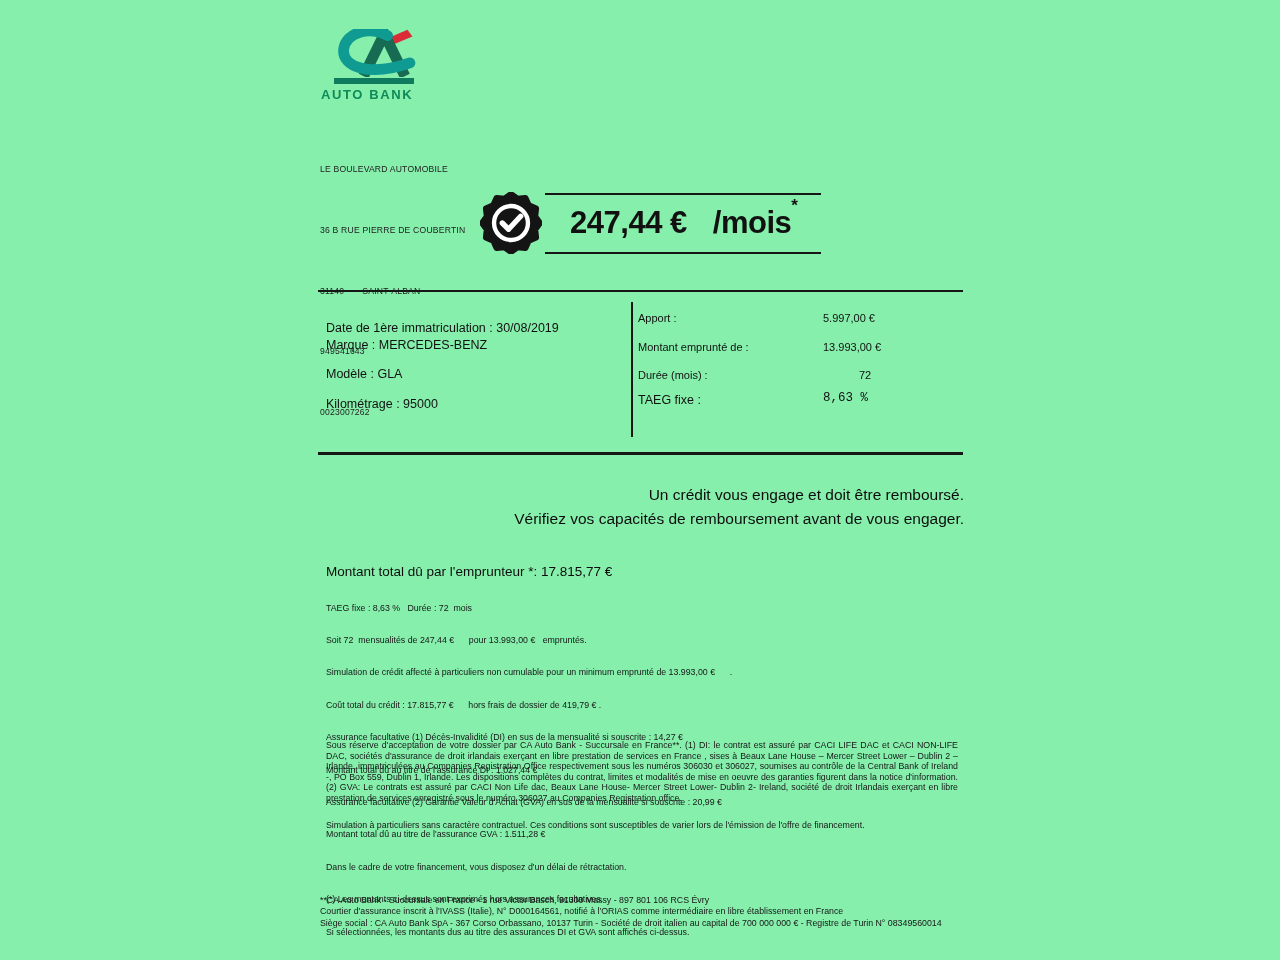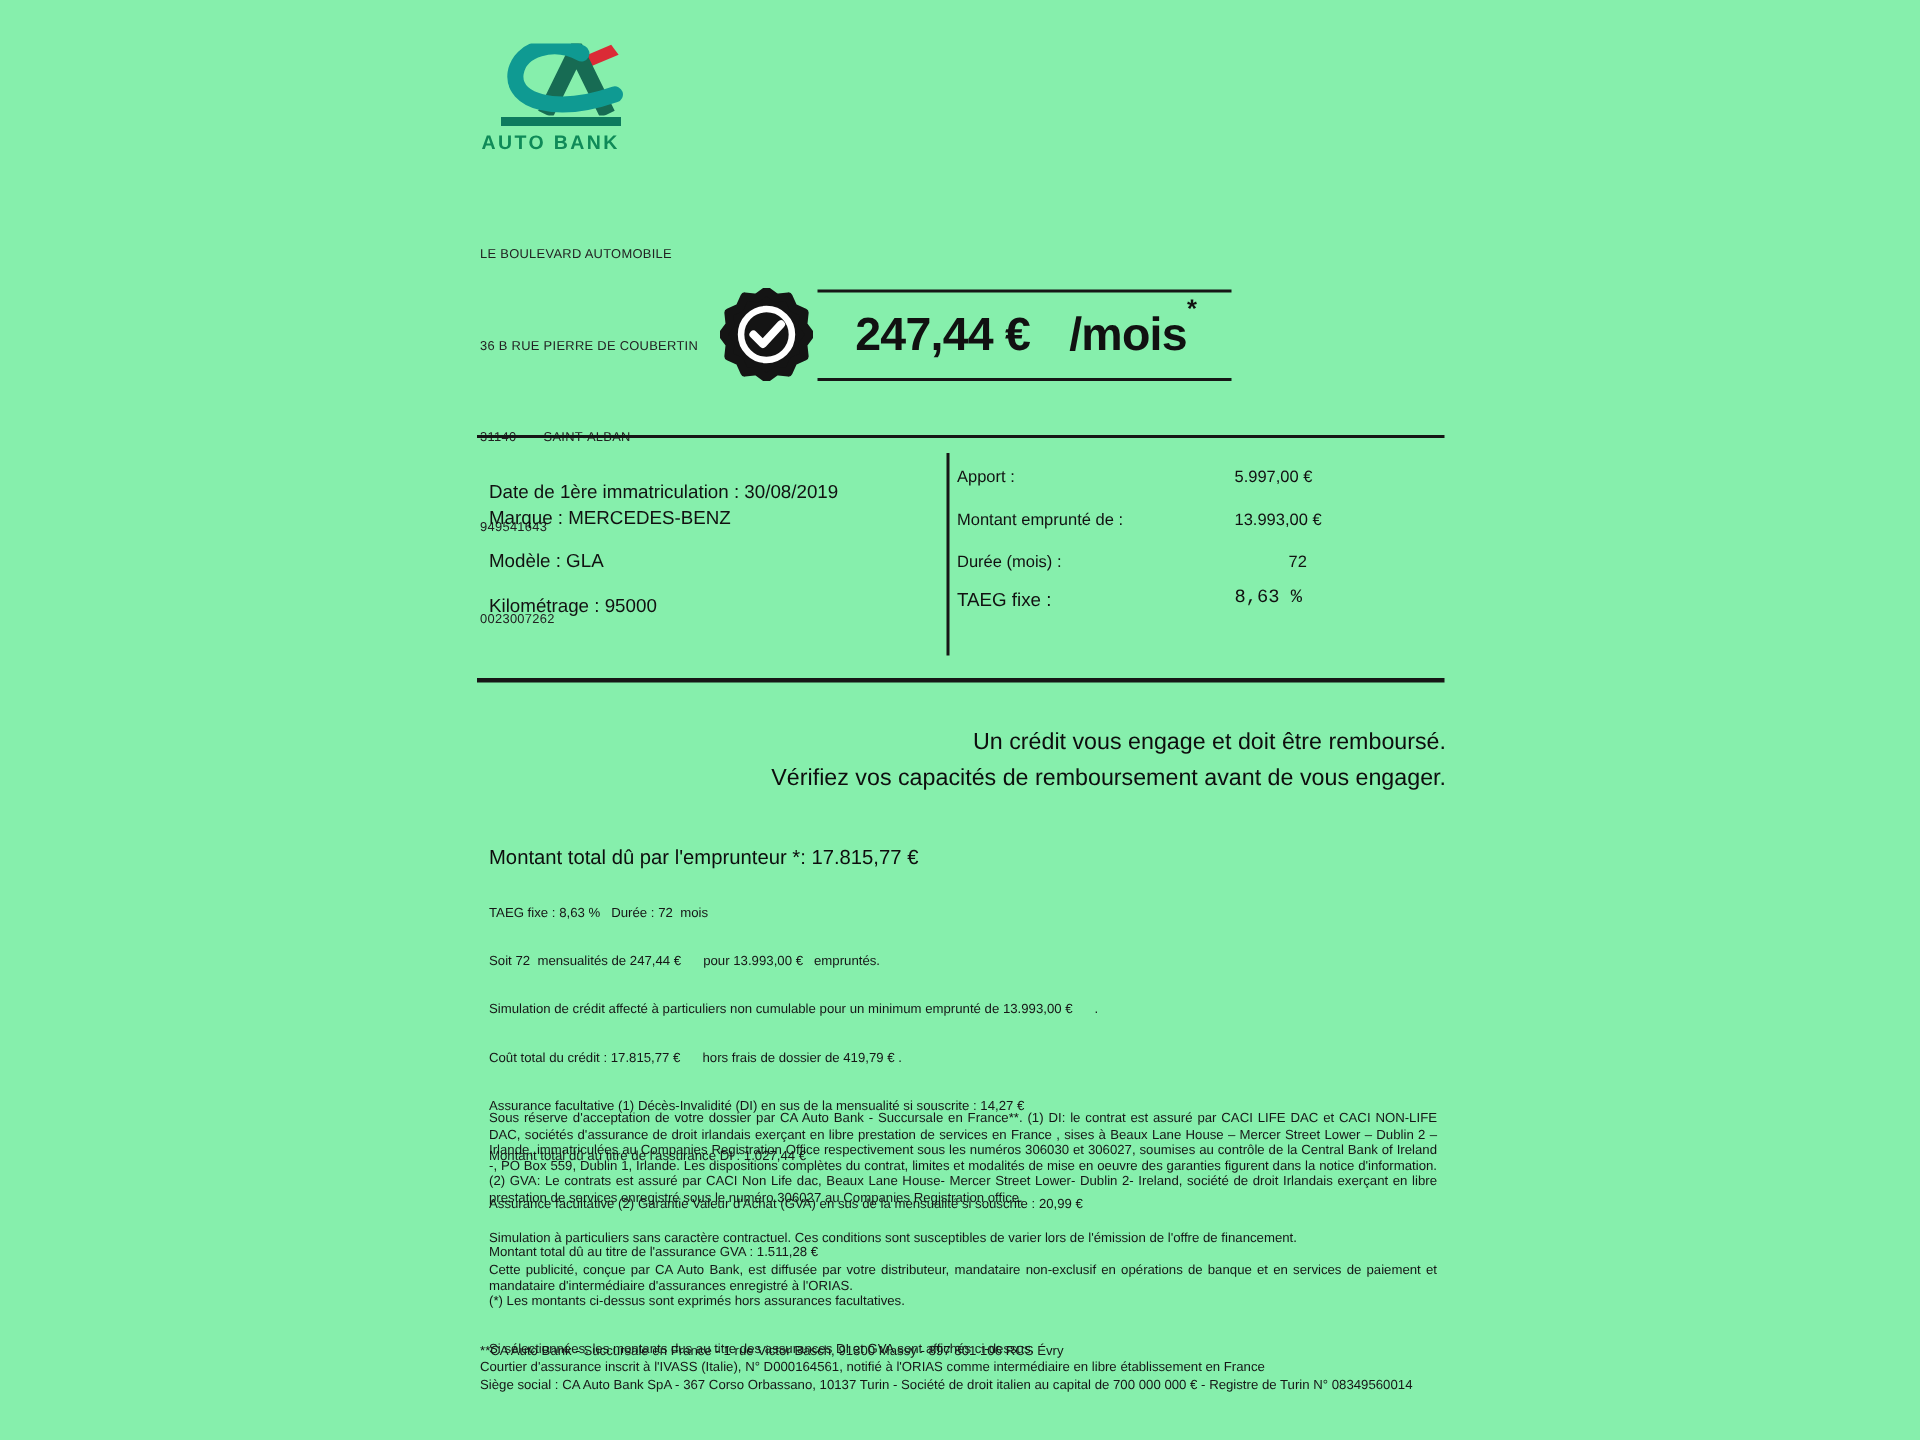--- a/index.html
+++ b/index.html
@@ -117,27 +117,27 @@
   <div class="abs" id="total-heading">Montant total dû par l'emprunteur *: 17.815,77 €</div>
   <div class="abs" id="fine-print">
     <div>TAEG fixe : 8,63 %   Durée : 72  mois</div>
     <div>Soit 72  mensualités de 247,44 €      pour 13.993,00 €   empruntés.</div>
     <div>Simulation de crédit affecté à particuliers non cumulable pour un minimum emprunté de 13.993,00 €      .</div>
     <div>Coût total du crédit : 17.815,77 €      hors frais de dossier de 419,79 € .</div>
     <div>Assurance facultative (1) Décès-Invalidité (DI) en sus de la mensualité si souscrite : 14,27 €</div>
     <div>Montant total dû au titre de l'assurance DI : 1.027,44 €</div>
     <div>Assurance facultative (2) Garantie Valeur d'Achat (GVA) en sus de la mensualité si souscrite : 20,99 €</div>
     <div>Montant total dû au titre de l'assurance GVA : 1.511,28 €</div>
+    <div>Dans le cadre de votre financement, vous disposez d'un délai de rétractation.</div>
     <div>(*) Les montants ci-dessus sont exprimés hors assurances facultatives.</div>
     <div>Si sélectionnées, les montants dus au titre des assurances DI et GVA sont affichés ci-dessus.</div>
   </div>
 
   <div class="abs legal" id="legal-1">Sous réserve d'acceptation de votre dossier par CA Auto Bank - Succursale en France**. (1) DI: le contrat est assuré par CACI LIFE DAC et CACI NON-LIFE DAC, sociétés d'assurance de droit irlandais exerçant en libre prestation de services en France , sises à Beaux Lane House – Mercer Street Lower – Dublin 2 –Irlande, immatriculées au Companies Registration Office respectivement sous les numéros 306030 et 306027, soumises au contrôle de la Central Bank of Ireland -, PO Box 559, Dublin 1, Irlande. Les dispositions complètes du contrat, limites et modalités de mise en oeuvre des garanties figurent dans la notice d'information. (2) GVA: Le contrats est assuré par CACI Non Life dac, Beaux Lane House- Mercer Street Lower- Dublin 2- Ireland, société de droit Irlandais exerçant en libre prestation de services enregistré sous le numéro 306027 au Companies Registration office.</div>
   <div class="abs legal" id="legal-2">Simulation à particuliers sans caractère contractuel. Ces conditions sont susceptibles de varier lors de l'émission de l'offre de financement.</div>
-  <div class="abs legal" id="legal-3">Cette publicité, conçue par CA Auto Bank, est diffusée par votre distributeur, mandataire non-exclusif en opérations de banque et en services de paiement et mandataire d'intermédiaire d'assurances enregistré à l'ORIAS.</div>
 
   <div class="abs" id="footer">
     <div>**CA Auto Bank - Succursale en France - 1 rue Victor Basch, 91300 Massy - 897 801 106 RCS Évry</div>
     <div>Courtier d'assurance inscrit à l'IVASS (Italie), N° D000164561, notifié à l'ORIAS comme intermédiaire en libre établissement en France</div>
     <div>Siège social : CA Auto Bank SpA - 367 Corso Orbassano, 10137 Turin - Société de droit italien au capital de 700 000 000 € - Registre de Turin N° 08349560014</div>
   </div>
 
 </div>
 
 </body></html>

